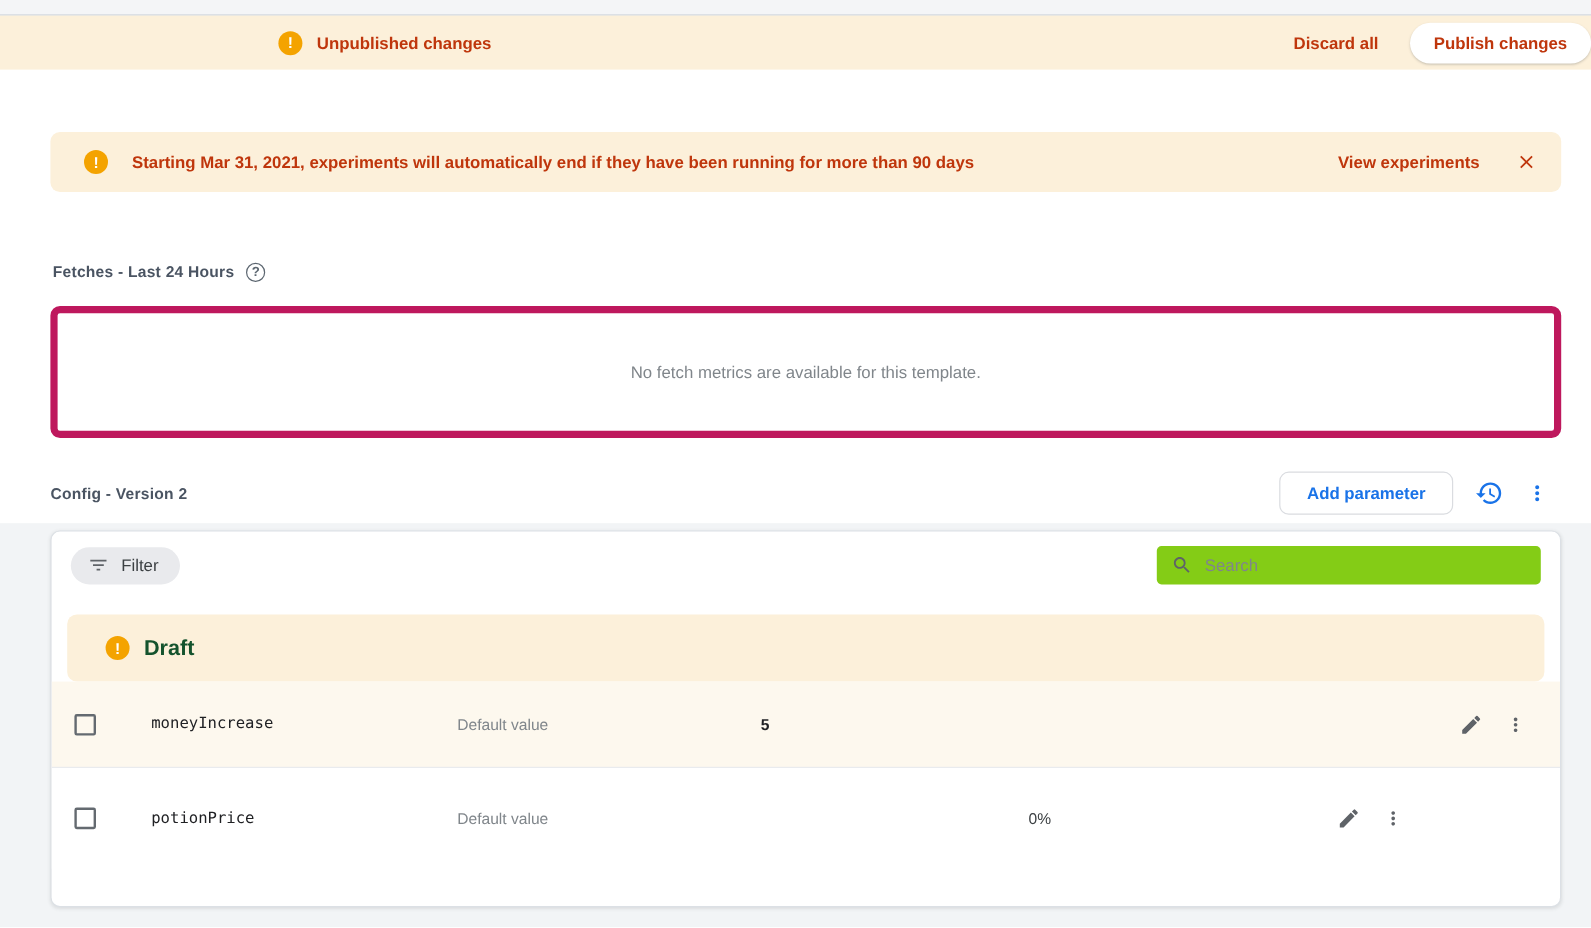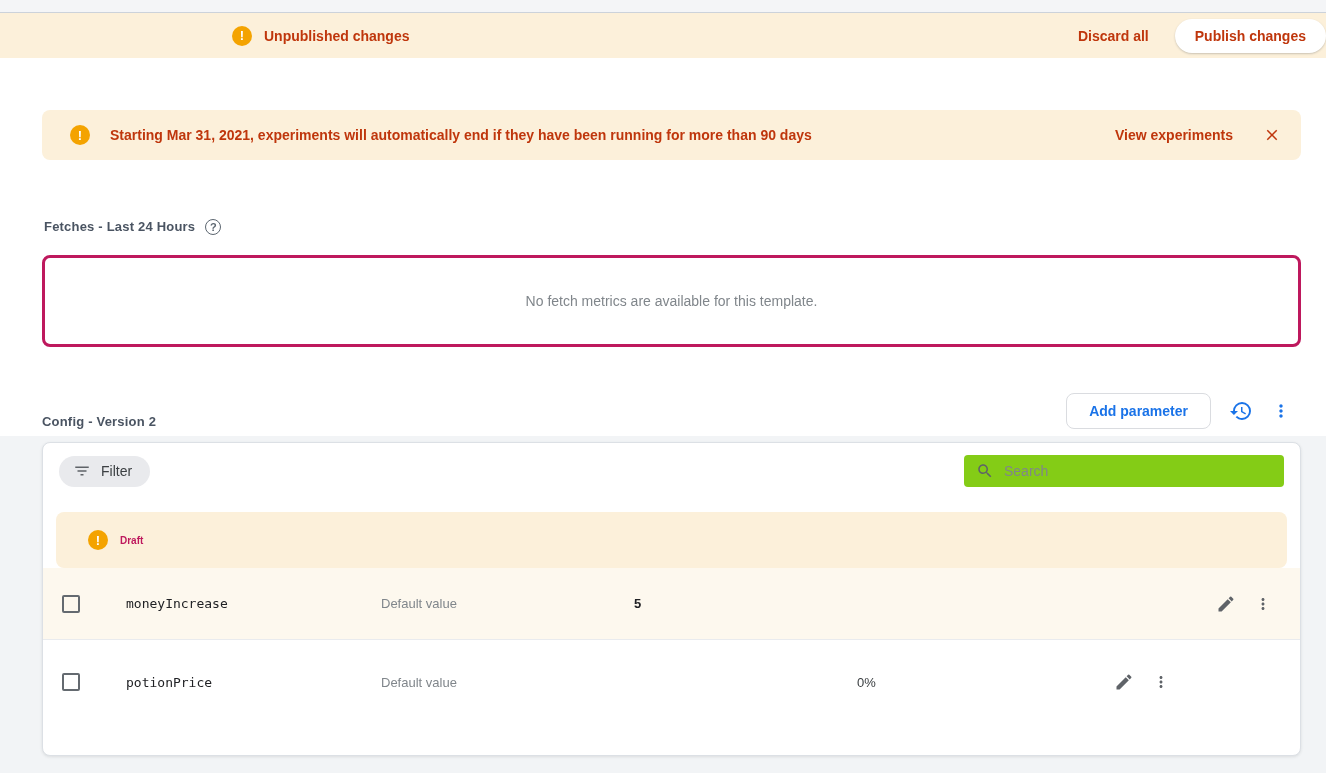--- a/index.html
+++ b/index.html
@@ -30,27 +30,27 @@
   .notice .msg { margin-left:20px; font-size:14px; font-weight:bold; color:#bf360c; }
   .notice .spacer { flex:1; }
   .notice .action { margin-right:30px; }
   .icon-x { width:18px; height:18px; cursor:pointer; }
 
   
   .section-label { position:absolute; left:44px; top:219px; display:flex; align-items:flex-start; gap:10px; }
   .section-title { font-size:13px; font-weight:bold; color:#4a5462; letter-spacing:.2px; }
   .help-icon { width:16px; height:16px; border:1.5px solid #5c6670; border-radius:50%; color:#5c6670;
                font-size:11px; font-weight:bold; display:flex; align-items:center; justify-content:center; cursor:pointer; }
-  .fetch-card { position:absolute; left:42px; top:255px; width:1259px; height:92px; background:#fff;
-                border:3px solid #be185d; border-radius:8px; display:flex; align-items:center; justify-content:center; }
+  .fetch-card { position:absolute; left:42px; top:255px; width:1259px; height:110px; background:#fff;
+                border:6px solid #be185d; border-radius:8px; display:flex; align-items:center; justify-content:center; }
   .fetch-empty { font-size:14px; color:#80868b; }
 
   
   .config-head { position:absolute; left:42px; top:393px; width:1259px; height:36px;
-                 display:flex; align-items:flex-end; }
+                 display:flex; align-items:center; }
   .config-head .right { margin-left:auto; display:flex; align-items:center; gap:18px; padding-right:10px; }
   .add-param { background:#fff; border:1px solid #dadce0; border-radius:8px; height:36px; padding:0 22px;
                font-family:inherit; font-size:14px; font-weight:bold; color:#1a73e8; cursor:pointer; }
   .icon-btn { background:none; border:none; padding:0; cursor:pointer; display:flex; align-items:center; justify-content:center; }
 
   
   .gray-zone { position:absolute; left:0; top:436px; width:100%; height:337px; background:#f2f4f6; }
 
   
   .config-card { position:absolute; left:42px; top:442px; width:1259px; height:314px; background:#fff;
@@ -67,21 +67,21 @@
 
   .grid-row { display:grid; grid-template-columns:83px 255px 253px 465px 68px 135px; align-items:center; }
   .thead { height:33px; border-top:1px solid #e6e8eb; border-bottom:1px solid #e6e8eb; }
   .th { font-size:12px; font-weight:bold; color:#5f6368; }
   .th-fetch { text-align:right; }
   .th-actions { padding-left:38px; }
   .expand-btn { margin-left:44px; width:24px; height:24px; }
 
   .draft-banner { margin:13px 13px 0; height:56px; background:#fcf0da; border-radius:8px;
                   display:flex; align-items:center; gap:12px; padding-left:32px; }
-  .draft-label { font-size:10px; font-weight:bold; color:#be185d; }
+  .draft-label { font-size:18px; font-weight:bold; color:#14532d; }
 
   .param-row { height:72px; border-bottom:1px solid #e9ebee; cursor:pointer; }
   .row-draft { background:#fdf8ee; }
   .row-pub { height:84px; border-bottom:none; background:#fff; }
   .checkbox { margin-left:19px; width:18px; height:18px; border:2px solid #646a70; border-radius:2px;
               background:transparent; cursor:pointer; }
   .cell-name { font-family:"DejaVu Sans Mono","Liberation Mono",monospace; font-size:13px; color:#202124; }
   .cell-cond { font-size:13px; color:#80868b; }
   .cell-val { font-size:13px; color:#202124; }
   .val-bold { font-weight:bold; }

